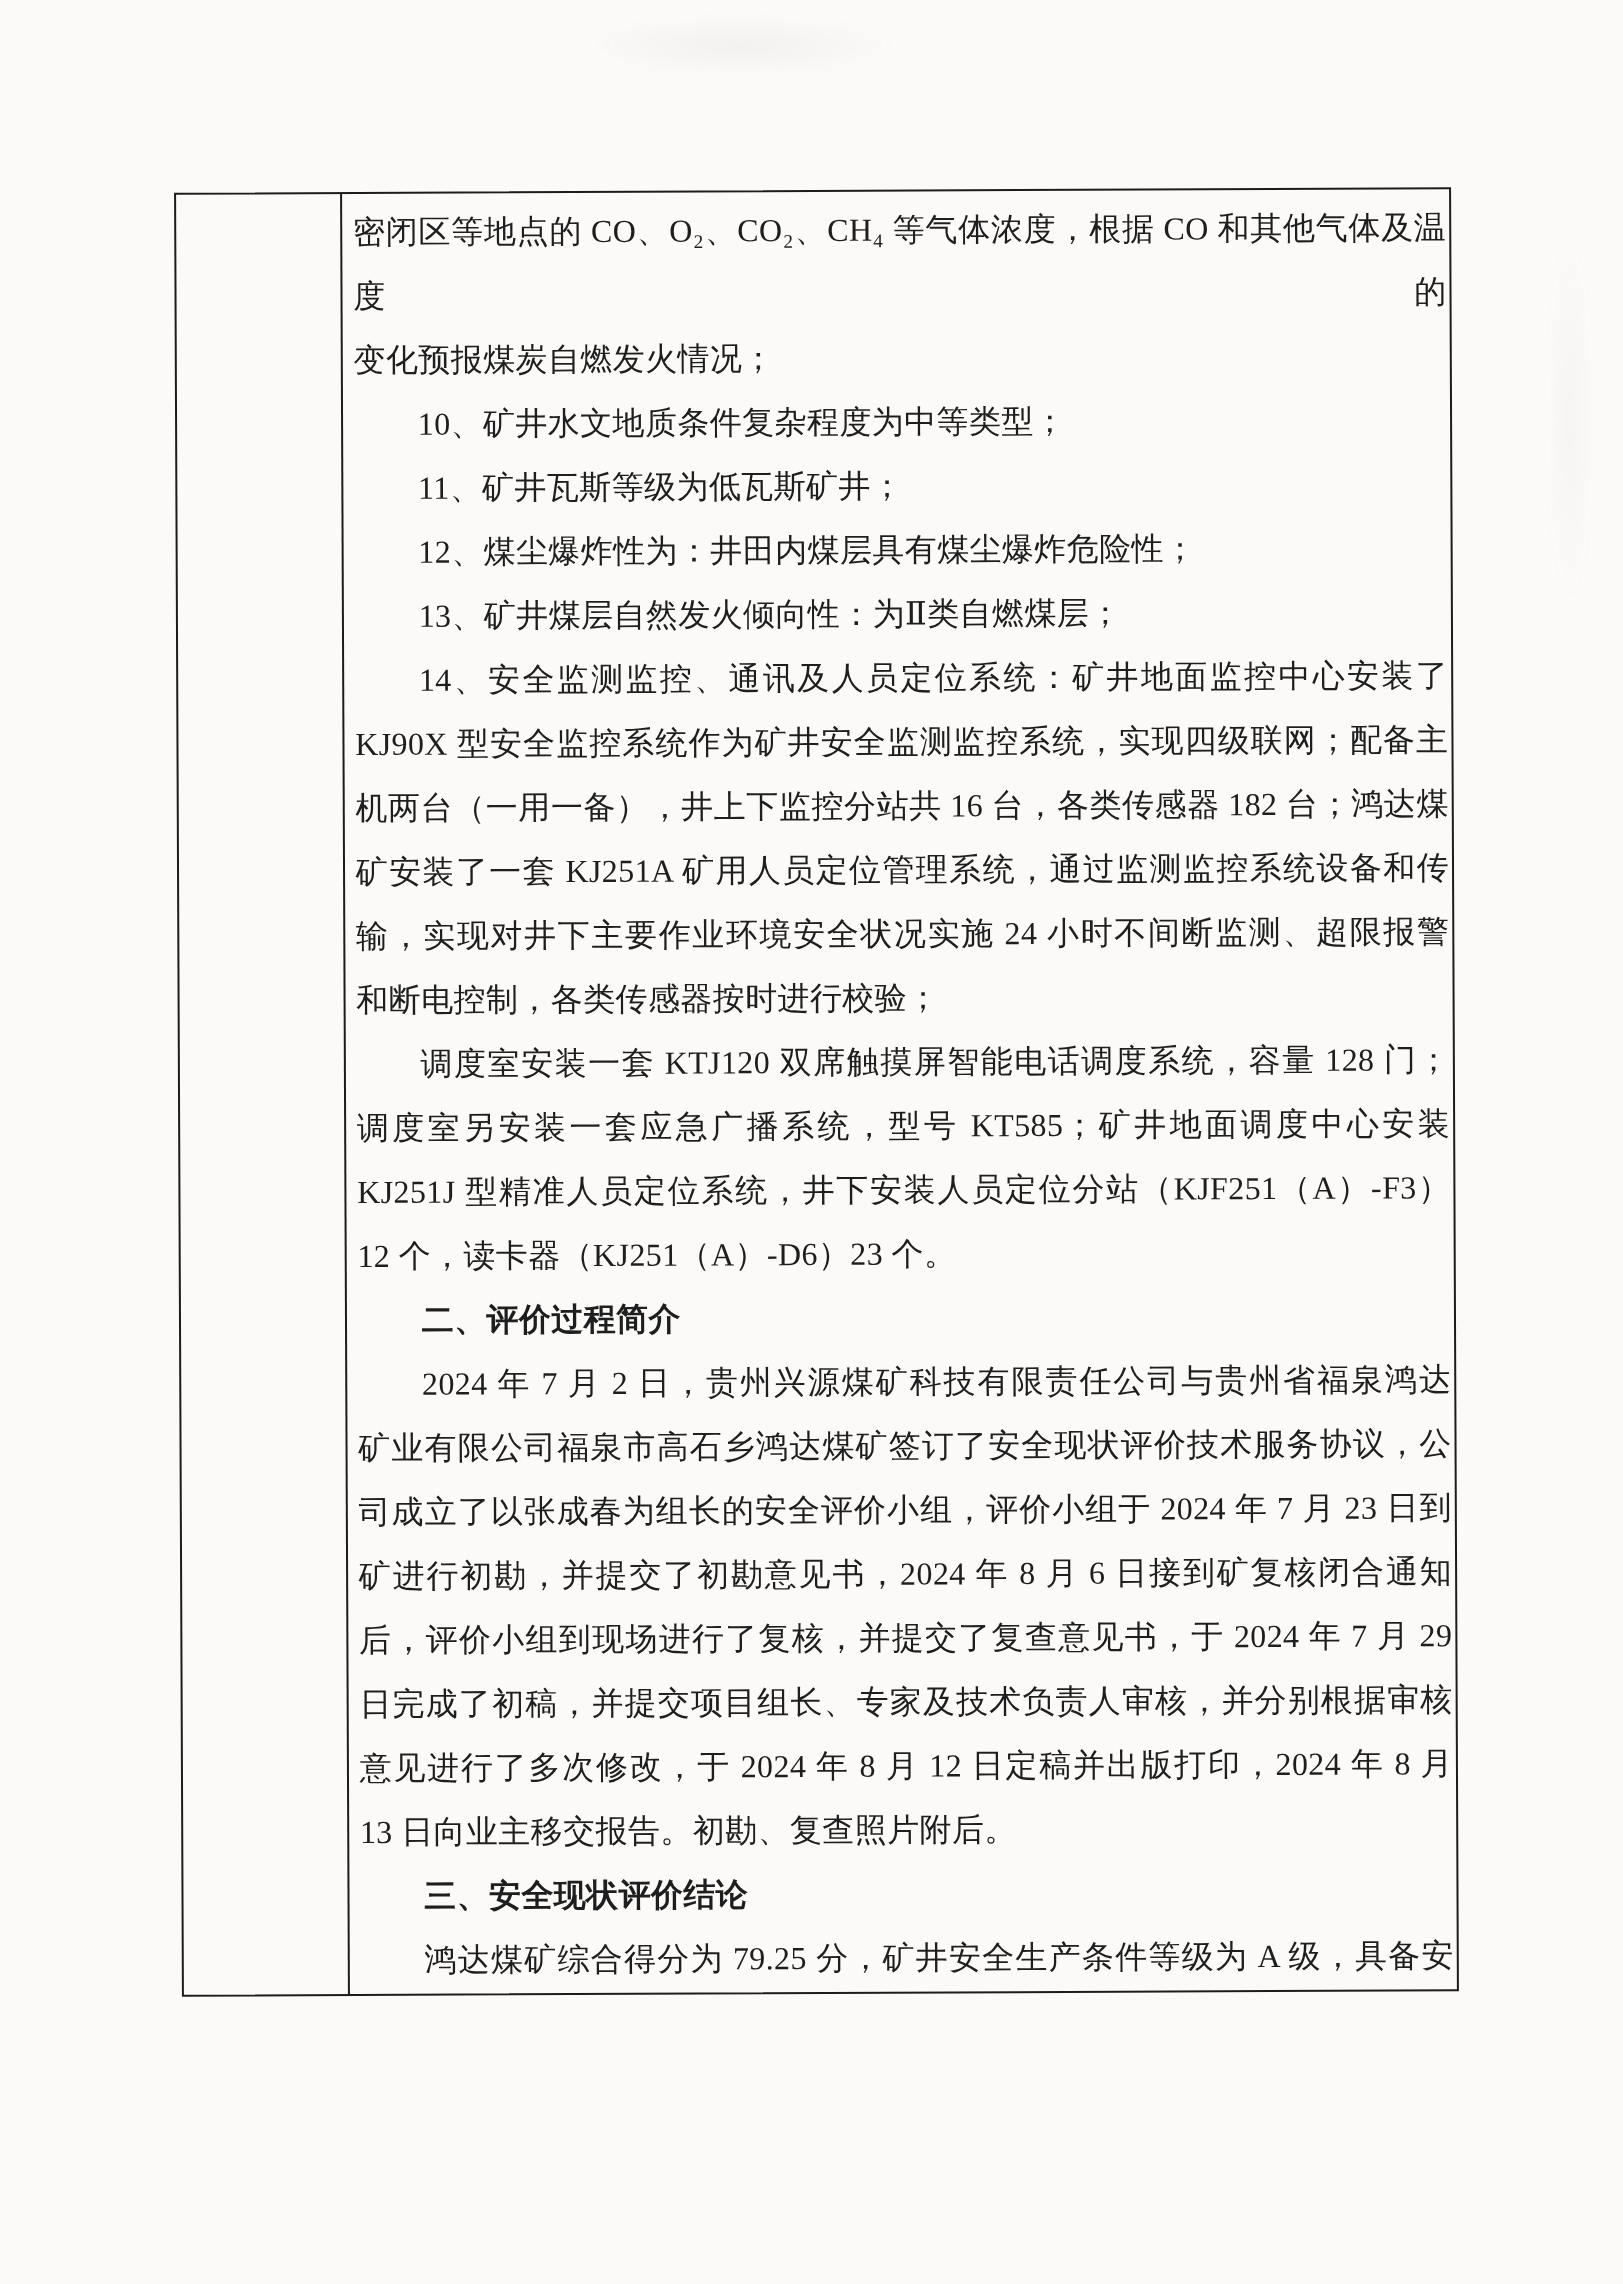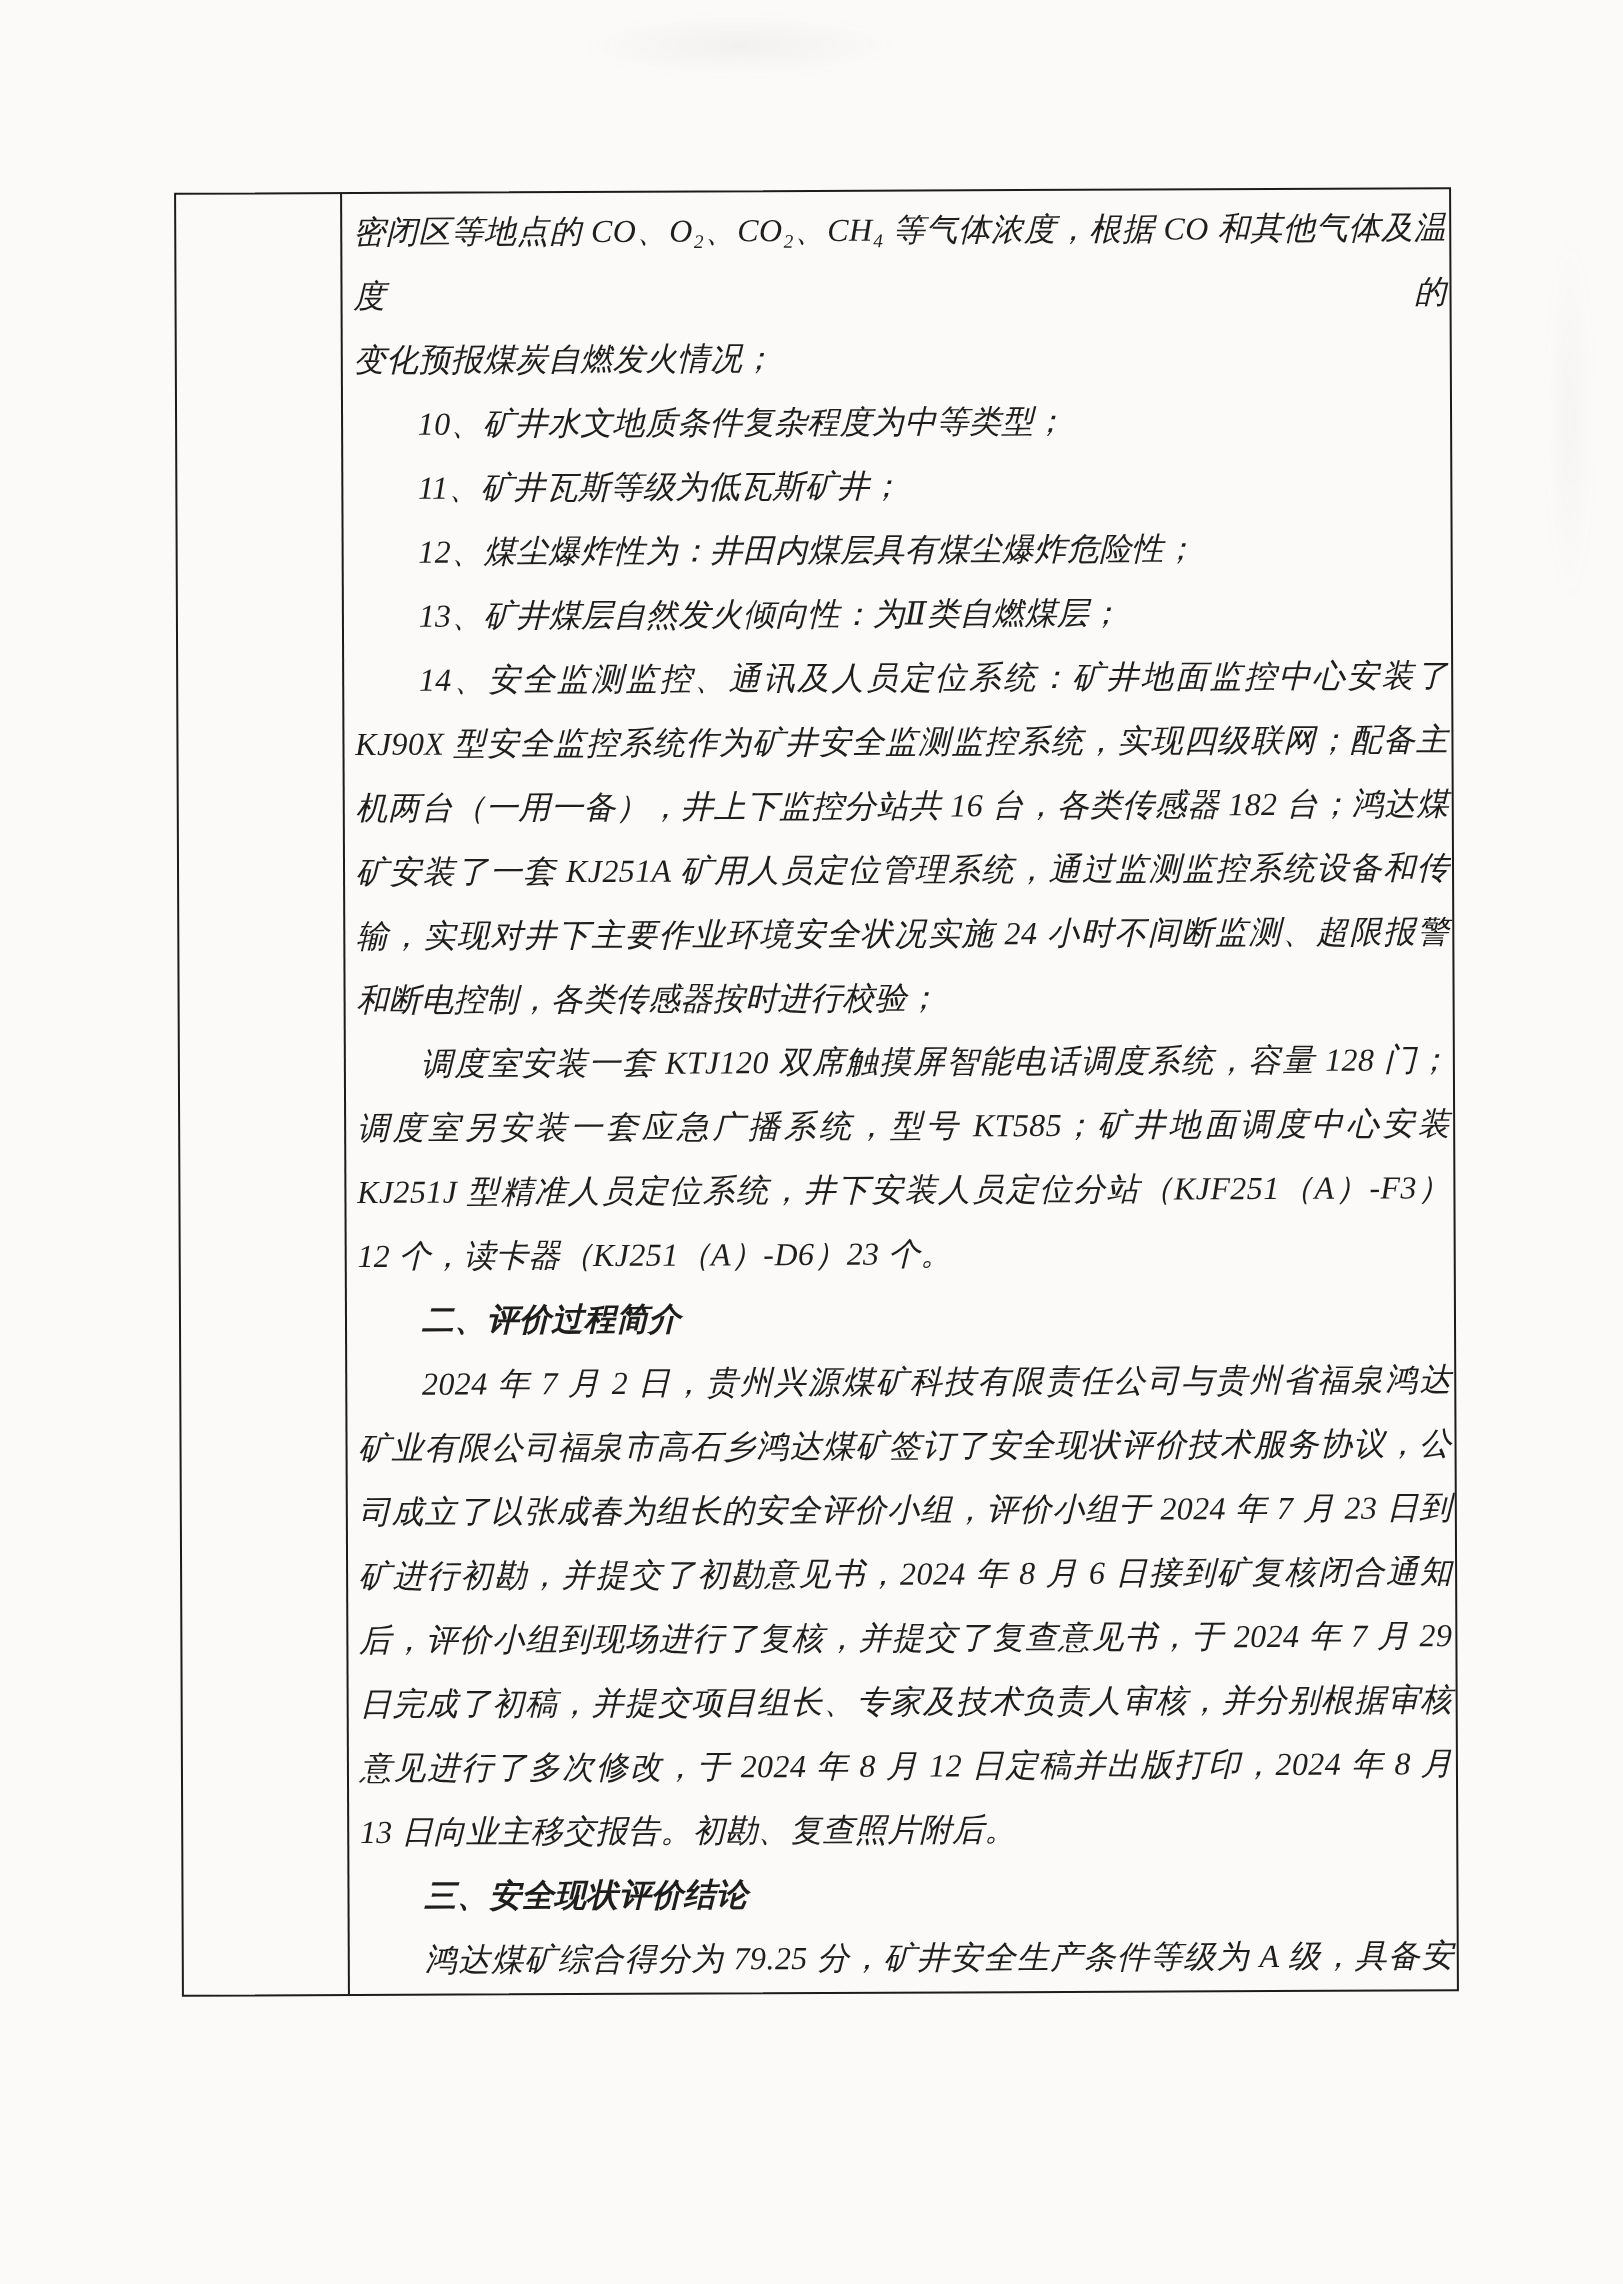--- a/index.html
+++ b/index.html
@@ -9,21 +9,20 @@
   }
   .page {
     position: relative;
     width: 1623px;
     height: 2284px;
     margin: 0 auto;
     background: #fbfaf8;
     overflow: hidden;
     font-family: "Liberation Serif", "DejaVu Serif", serif;
     color: #1e1e1e;
-    font-style: italic;
   }
   
   .scan-artifact {
     position: absolute;
     left: 579px;
     top: 15px;
     width: 320px;
     height: 61px;
     background: radial-gradient(ellipse at center, rgba(120,120,118,0.07), rgba(120,120,118,0) 70%);
     filter: blur(4.6px);

